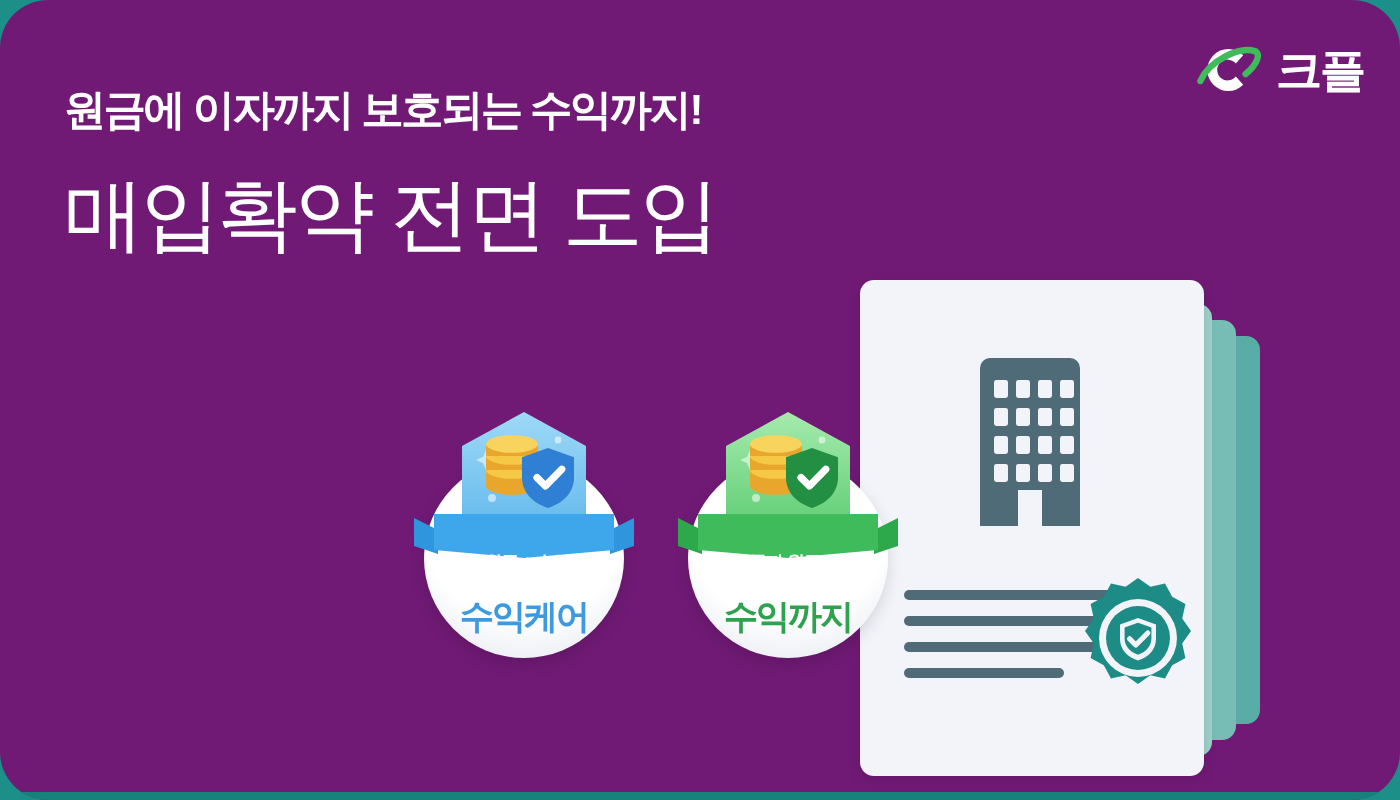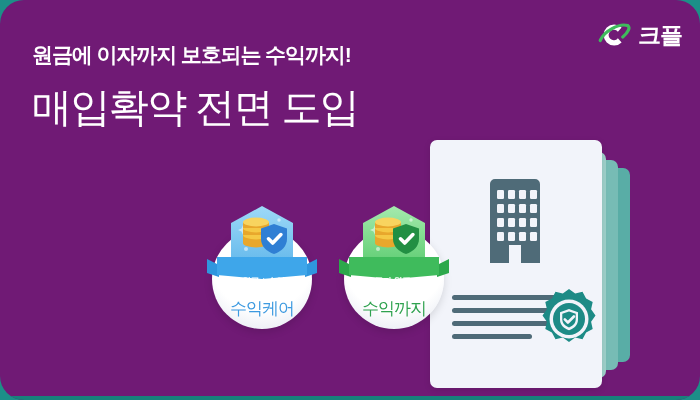--- a/index.html
+++ b/index.html
@@ -79,21 +79,21 @@
   }
   .badge-ribbon-text{
     position:absolute;left:0;top:0;width:130px;height:22px;
     display:flex;align-items:center;justify-content:center;
     color:#ffffff;font-size:9px;font-weight:bold;letter-spacing:-0.5px;
     white-space:nowrap;
     margin-top:13px;
   }
   .badge-label{
     position:absolute;left:0;top:92px;width:114px;text-align:center;
-    font-size:17px;font-weight:normal;letter-spacing:-1px;white-space:nowrap;
+    font-size:17px;font-weight:bold;letter-spacing:-1px;white-space:nowrap;
   }
   .badge-a .badge-label{color:#3d9ae0;}
   .badge-b .badge-label{color:#2fa24f;}
 </style>
 </head>
 <body>
 
 <div class="banner">
 
   <div class="logo">

